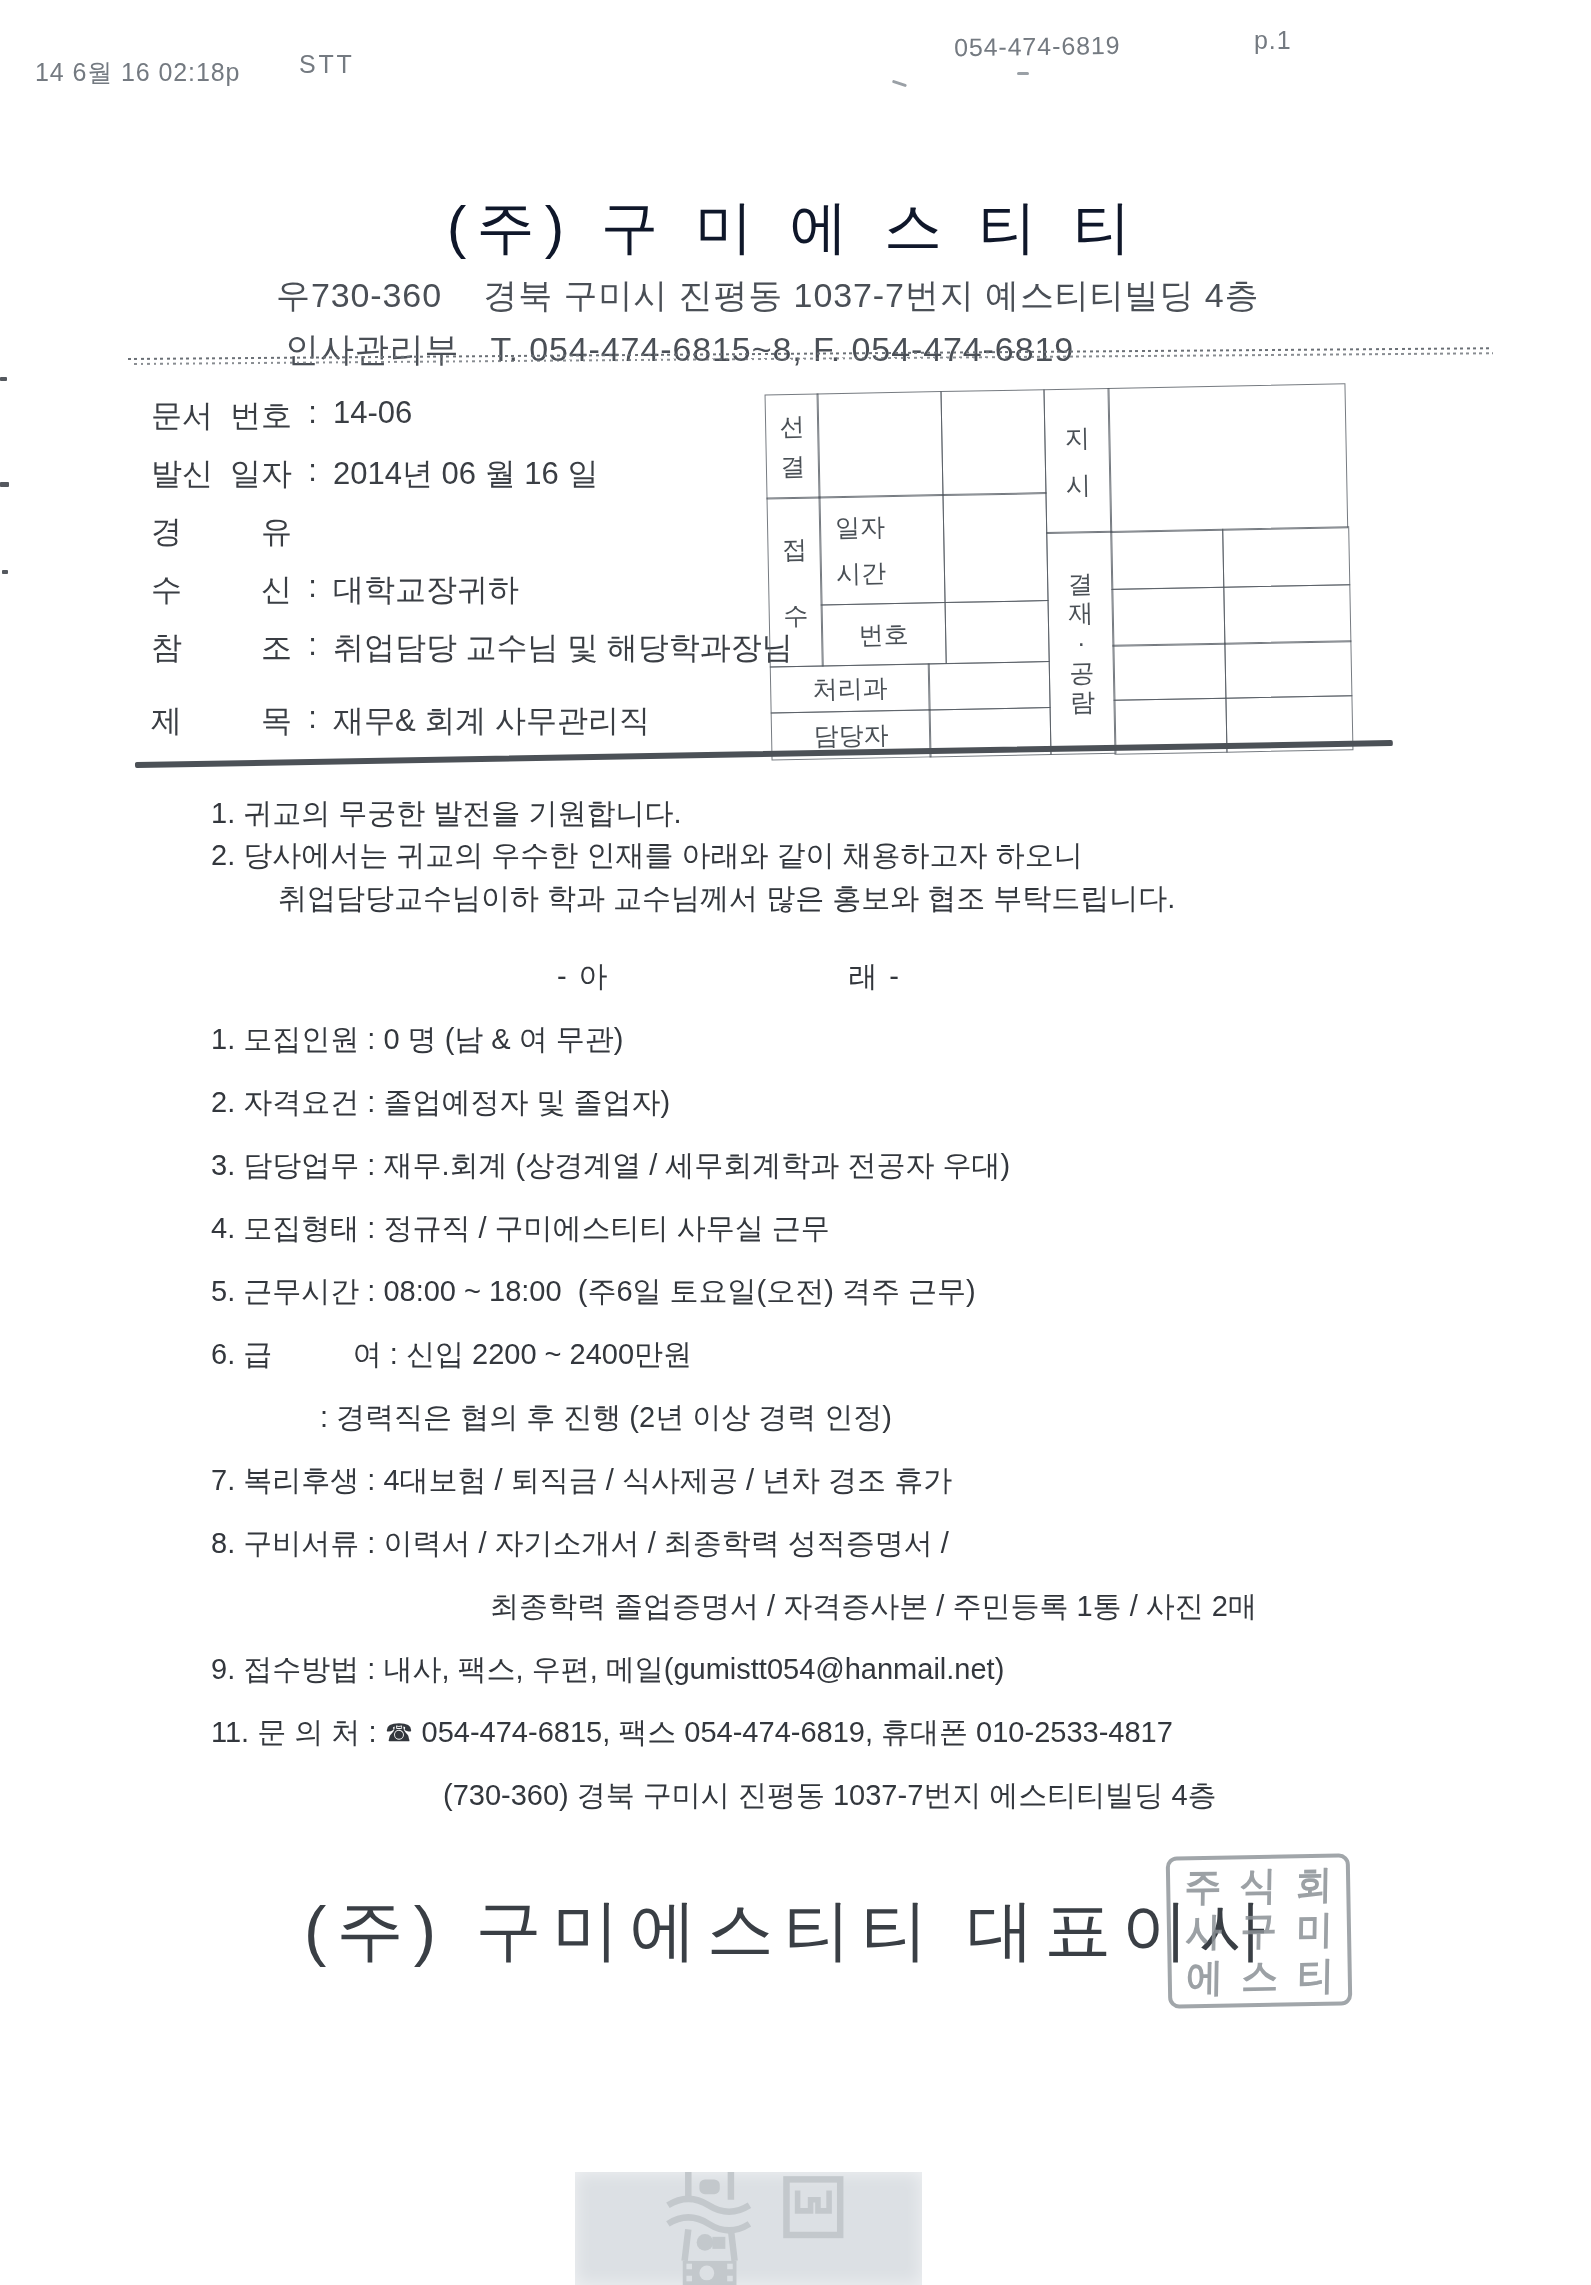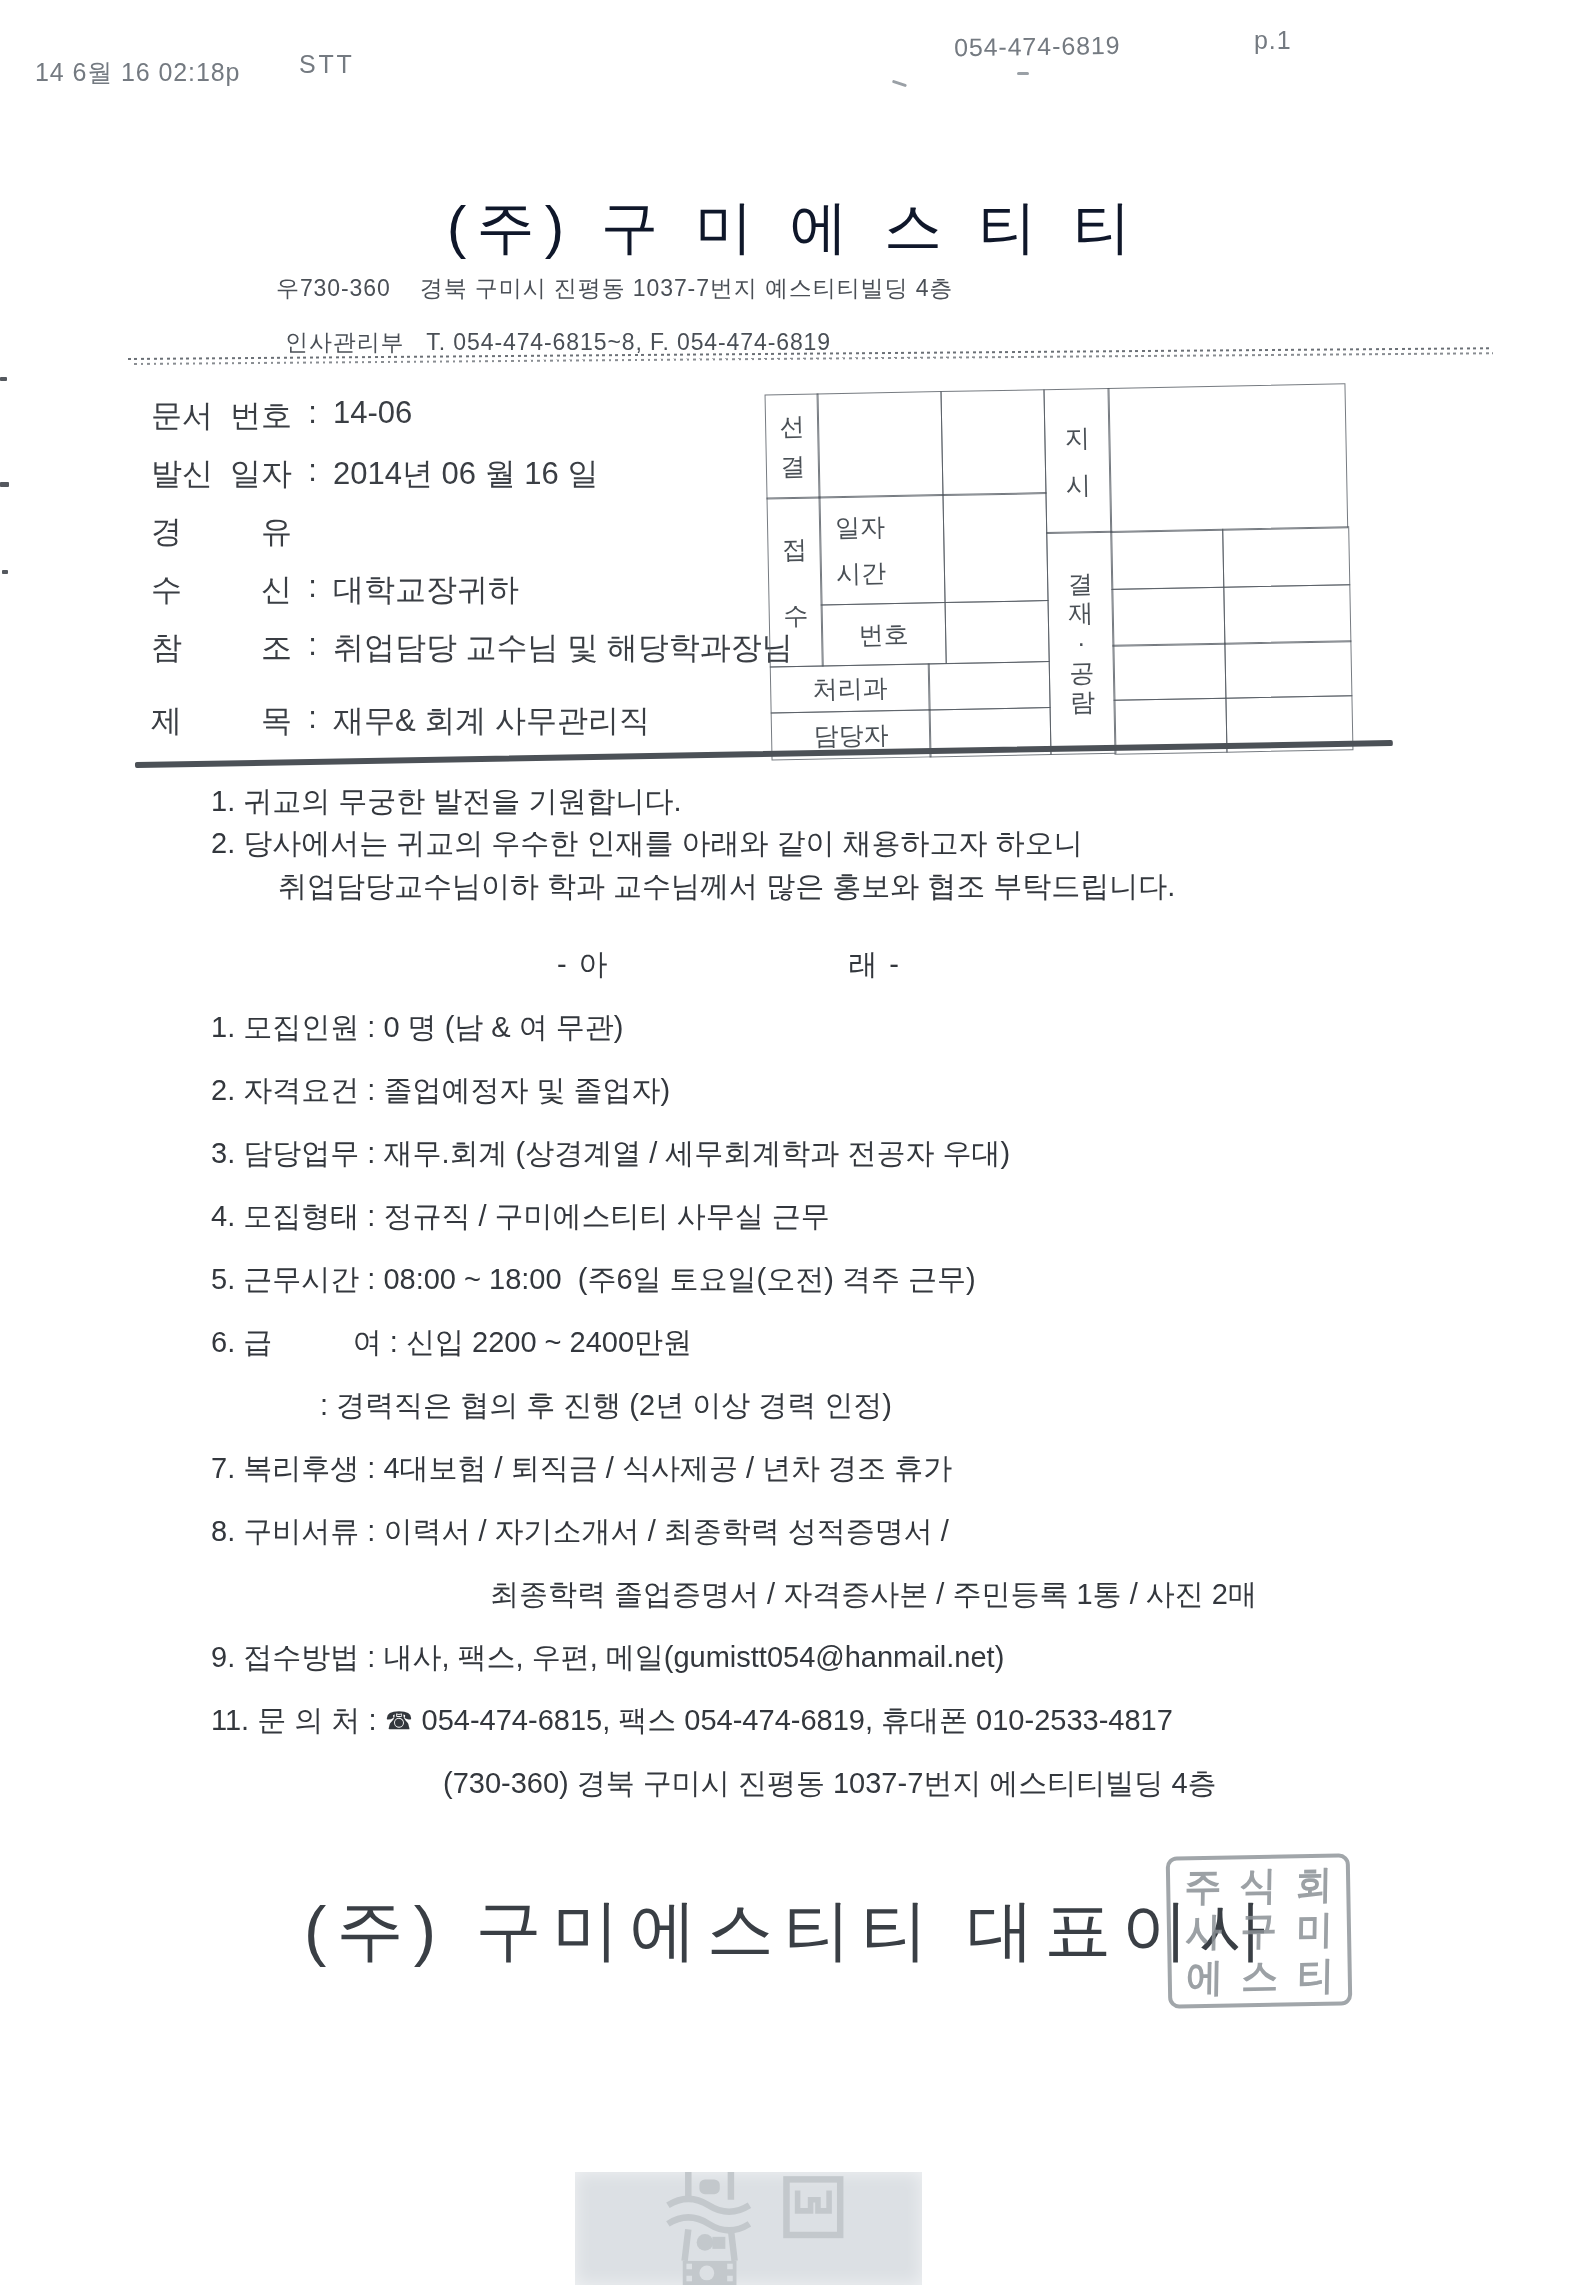--- a/index.html
+++ b/index.html
@@ -8,21 +8,21 @@
     overflow:hidden; font-family:"Liberation Sans", sans-serif; color:#383c42;
   }
   .abs{position:absolute;}
 
   
   .fax{color:#747a81; font-size:25px; letter-spacing:0.9px;}
   .stray{position:absolute; background:#9aa0a6; border-radius:1.9px;}
 
   
   .title{font-size:58px; letter-spacing:10.2px; color:#0f172a; white-space:pre;}
-  .addr{font-size:23px; color:#4a4f56; white-space:pre; letter-spacing:0.9px;}
+  .addr{font-size:34px; color:#4a4f56; white-space:pre; letter-spacing:0.9px;}
 
   
   .dotsep{left:128px; top:358px; width:1365px; transform:rotate(-0.45deg); transform-origin:left center;}
   .dotsep .r{height:1.9px; background:repeating-linear-gradient(90deg,#6b7076 0 2.8px, transparent 2.8px 6.5px);}
   .dotsep .r2{margin-top:2.8px; margin-left:5.6px; opacity:.8;}
 
   
   .docinfo{left:151px; top:395px; width:612px;}
   .doc-row{display:flex; align-items:flex-start; height:58px; font-size:31px; color:#3a3e44;}
   .doc-row.gap{margin-top:15px;}
@@ -40,21 +40,21 @@
 
   
   .thick{left:135px; top:762px; width:1258px; height:5.6px; background:#4c5157;
          transform:rotate(-1deg); transform-origin:left center; border-radius:1.9px;}
 
   
   .bodyblock{left:0; top:785px; width:1592px;}
   .ln{white-space:pre; font-size:29px; line-height:33px; color:#33373d;}
   .in0{margin-left:211px;} .in1{margin-left:278px;} .inA{margin-left:320px;}
   .inB{margin-left:490px;} .inC{margin-left:443px;} .inS{margin-left:557px;}
-  .mt-first{margin-top:0;} .mt-intro{margin-top:9.3px;}
+  .mt-first{margin-top:12px;} .mt-intro{margin-top:9.3px;}
   .mt-spread{margin-top:45px; margin-bottom:11px; letter-spacing:1.9px;}
   .mt-item{margin-top:30px;}
 
   
   .sig{left:304px; top:1885px; font-size:67px; letter-spacing:10.2px; color:#3a3f45; white-space:pre;}
   .seal{left:1167px; top:1855px; width:184px; height:152px;
         border:4.6px solid rgba(130,136,141,.75); border-radius:11px;
         display:flex; flex-wrap:wrap; align-items:center; justify-content:center;
         padding:3.7px; box-sizing:border-box; transform:rotate(-1deg);}
   .seal .sc{width:33%; text-align:center; font-size:37px; font-weight:bold; color:#8b9196;

